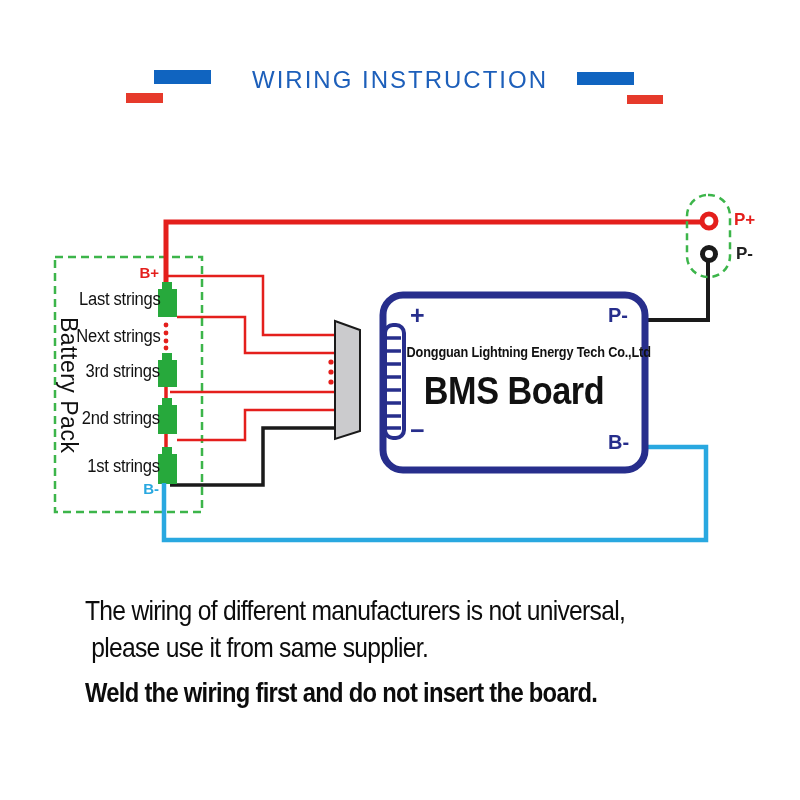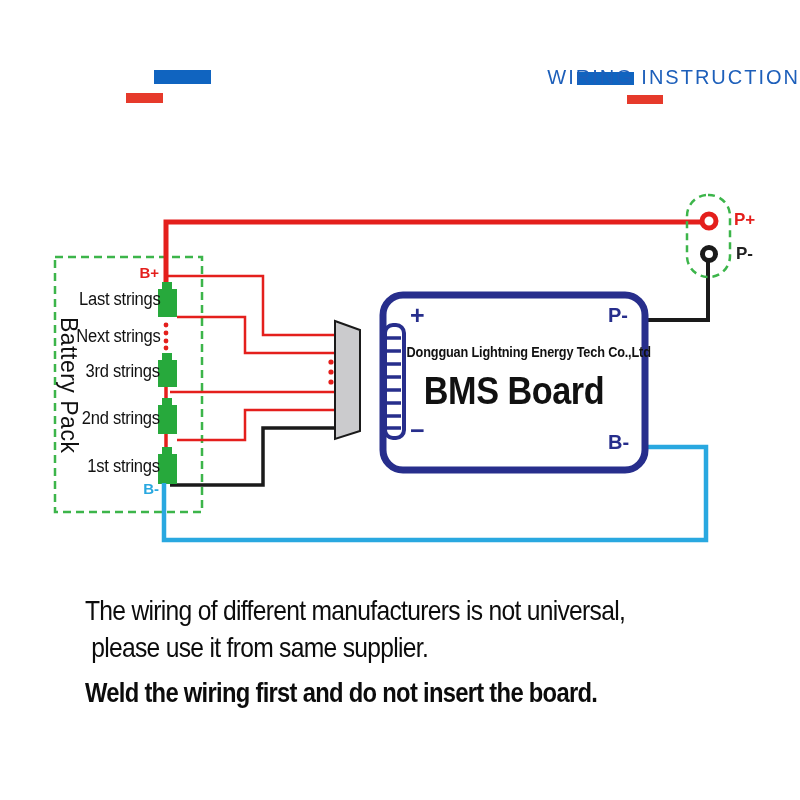--- a/index.html
+++ b/index.html
@@ -5,22 +5,22 @@
   html,body{margin:0;padding:0;background:#ffffff;}
   .stage{
     position:relative;width:800px;height:800px;background:#fff;overflow:hidden;
     font-family:"Liberation Sans",sans-serif;
   }
   
   .decor{position:absolute;}
   .bar-blue{background:var(--bar-blue);}
   .bar-red{background:var(--bar-red);}
   .title{
-    position:absolute;left:0;right:0;top:66px;text-align:right;
-    color:var(--title-blue);font-size:20px;letter-spacing:2px;font-weight:400;
+    position:absolute;left:0;right:0;top:66px;text-align:center;
+    color:var(--title-blue);font-size:24px;letter-spacing:2px;font-weight:400;
   }
   
   .diagram{position:absolute;left:0;top:0;width:800px;height:560px;}
   .diagram svg{position:absolute;left:0;top:0;}
   .lbl{position:absolute;color:#111;white-space:nowrap;}
   .string-lbl{
     right:640px;font-size:18px;letter-spacing:-0.3px;
     transform:scaleX(0.92);transform-origin:right center;
   }
   .bplus{right:641px;top:264px;color:var(--wire-red);font-size:15px;font-weight:bold;}

